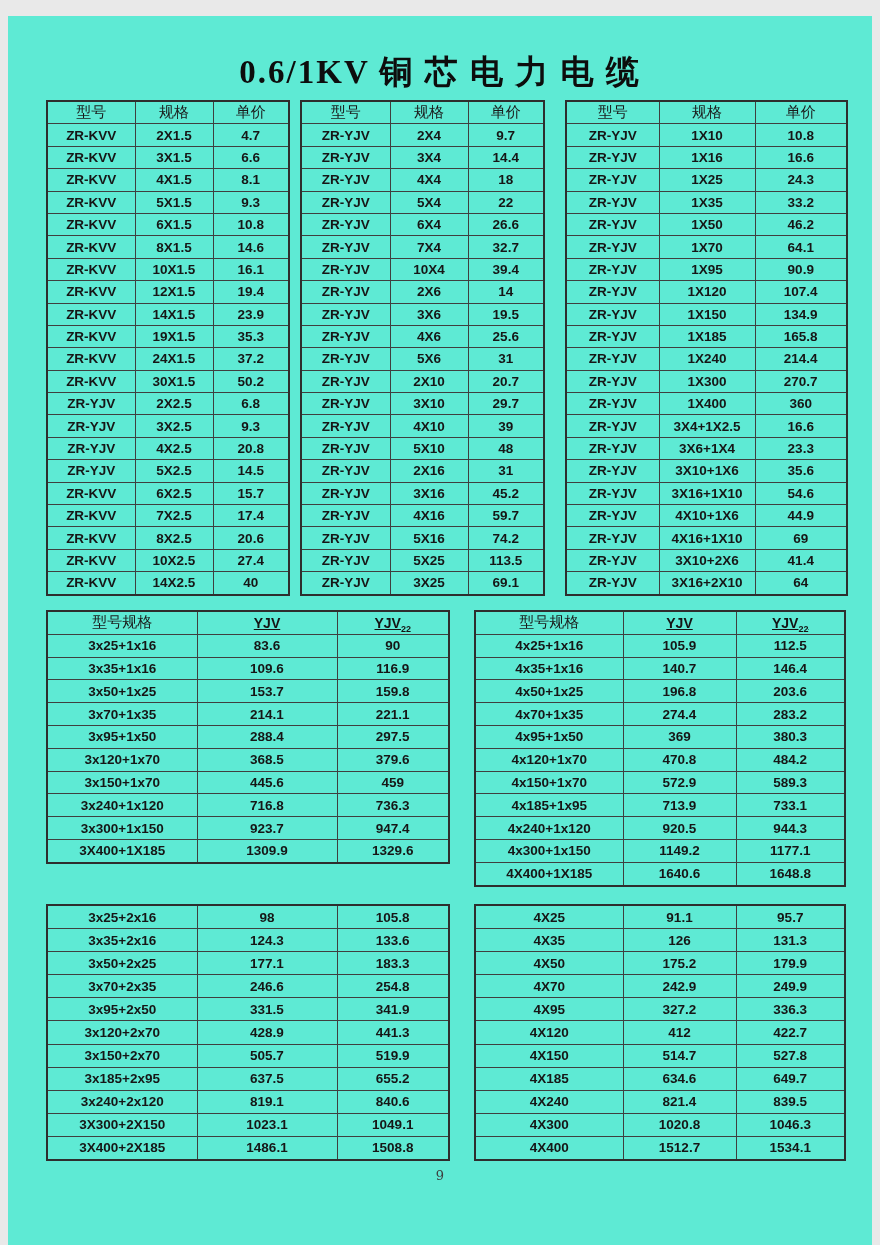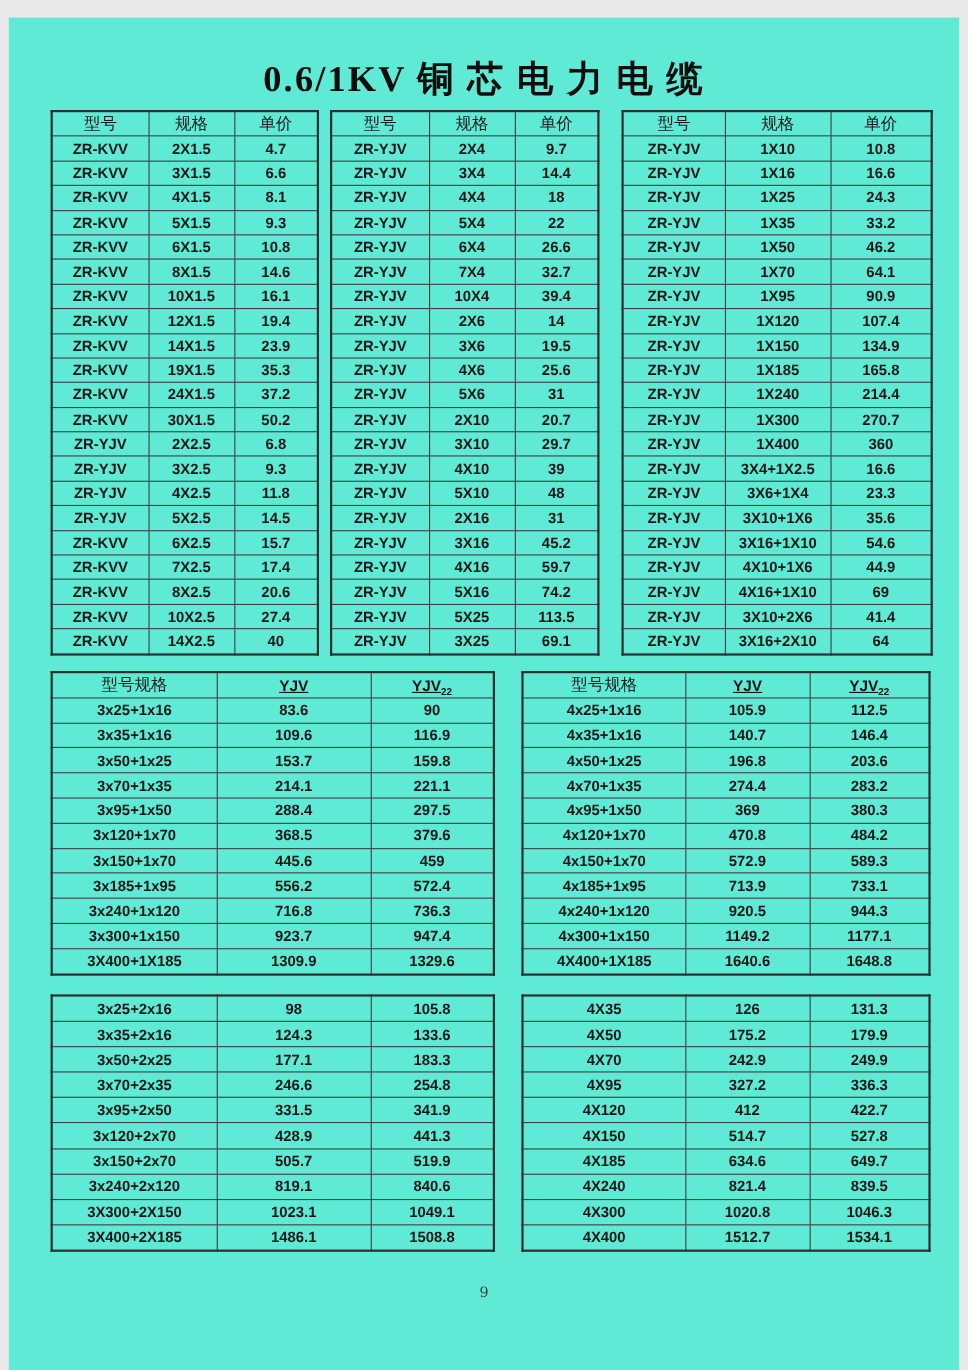--- a/index.html
+++ b/index.html
@@ -141,21 +141,21 @@
           <td>6.8</td>
         </tr>
         <tr>
           <td>ZR-YJV</td>
           <td>3X2.5</td>
           <td>9.3</td>
         </tr>
         <tr>
           <td>ZR-YJV</td>
           <td>4X2.5</td>
-          <td>11.8</td>
+          <td>20.8</td>
         </tr>
         <tr>
           <td>ZR-YJV</td>
           <td>5X2.5</td>
           <td>14.5</td>
         </tr>
         <tr>
           <td>ZR-KVV</td>
           <td>6X2.5</td>
           <td>15.7</td>
@@ -470,25 +470,20 @@
           <td>3x120+1x70</td>
           <td>368.5</td>
           <td>379.6</td>
         </tr>
         <tr>
           <td>3x150+1x70</td>
           <td>445.6</td>
           <td>459</td>
         </tr>
         <tr>
-          <td>3x185+1x95</td>
-          <td>556.2</td>
-          <td>572.4</td>
-        </tr>
-        <tr>
           <td>3x240+1x120</td>
           <td>716.8</td>
           <td>736.3</td>
         </tr>
         <tr>
           <td>3x300+1x150</td>
           <td>923.7</td>
           <td>947.4</td>
         </tr>
         <tr>
@@ -607,20 +602,25 @@
           <td>3x120+2x70</td>
           <td>428.9</td>
           <td>441.3</td>
         </tr>
         <tr>
           <td>3x150+2x70</td>
           <td>505.7</td>
           <td>519.9</td>
         </tr>
         <tr>
+          <td>3x185+2x95</td>
+          <td>637.5</td>
+          <td>655.2</td>
+        </tr>
+        <tr>
           <td>3x240+2x120</td>
           <td>819.1</td>
           <td>840.6</td>
         </tr>
         <tr>
           <td>3X300+2X150</td>
           <td>1023.1</td>
           <td>1049.1</td>
         </tr>
         <tr>
@@ -632,20 +632,25 @@
   </table>
 
   <table class="t bot-t" style="left:466px; top:888px; width:370px;">
     <colgroup>
         <col style="width:148px">
         <col style="width:113px">
         <col style="width:109px">
       </colgroup>
     <tbody>
         <tr>
+          <td>4X25</td>
+          <td>91.1</td>
+          <td>95.7</td>
+        </tr>
+        <tr>
           <td>4X35</td>
           <td>126</td>
           <td>131.3</td>
         </tr>
         <tr>
           <td>4X50</td>
           <td>175.2</td>
           <td>179.9</td>
         </tr>
         <tr>

